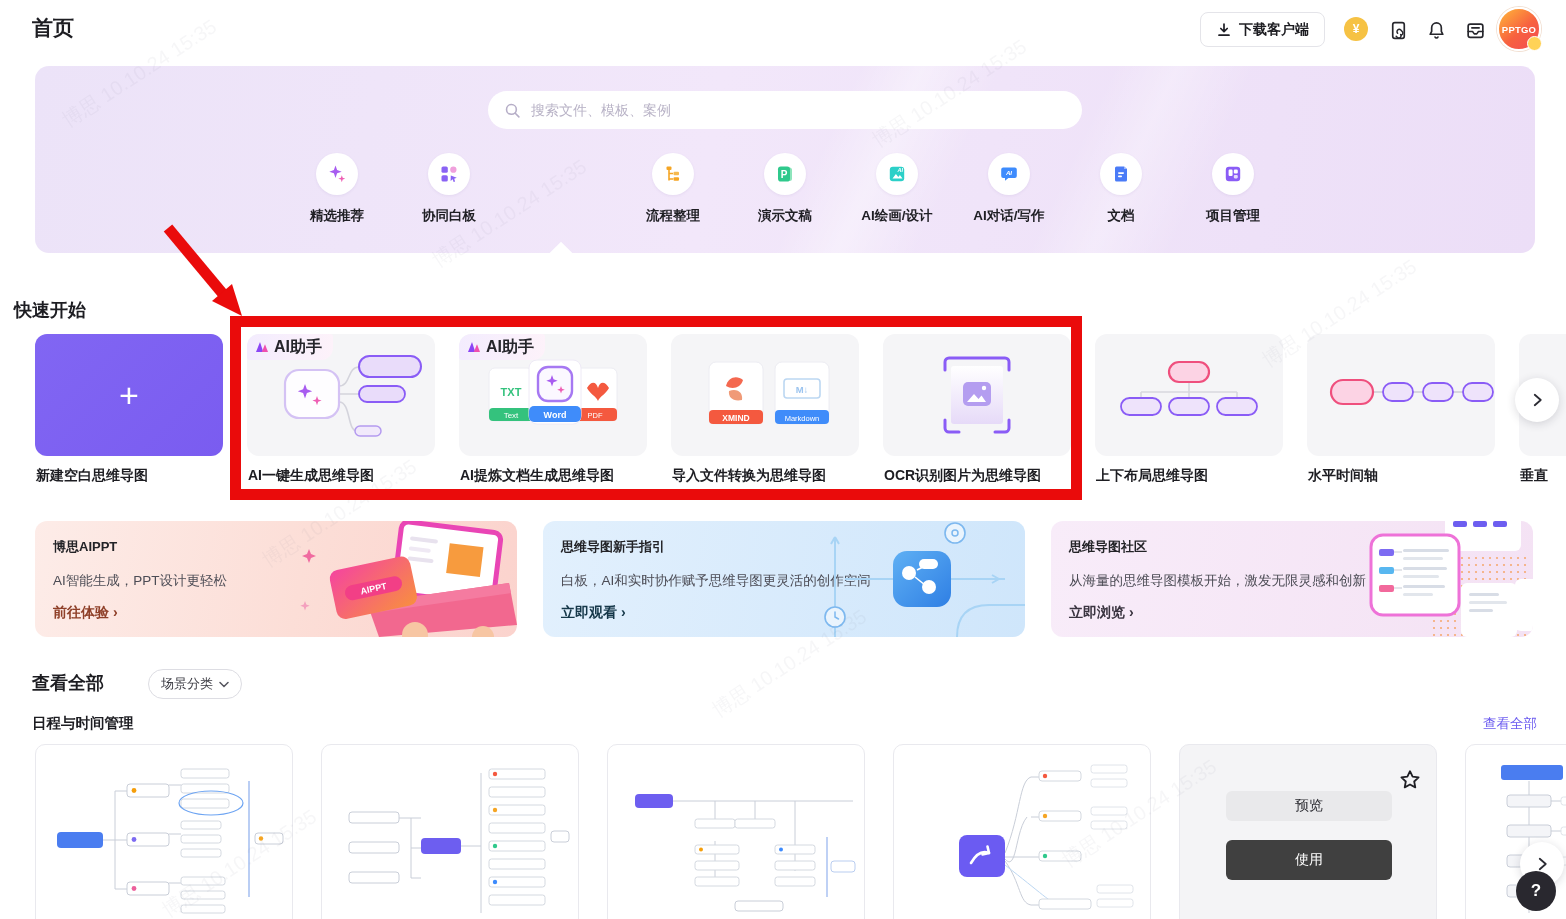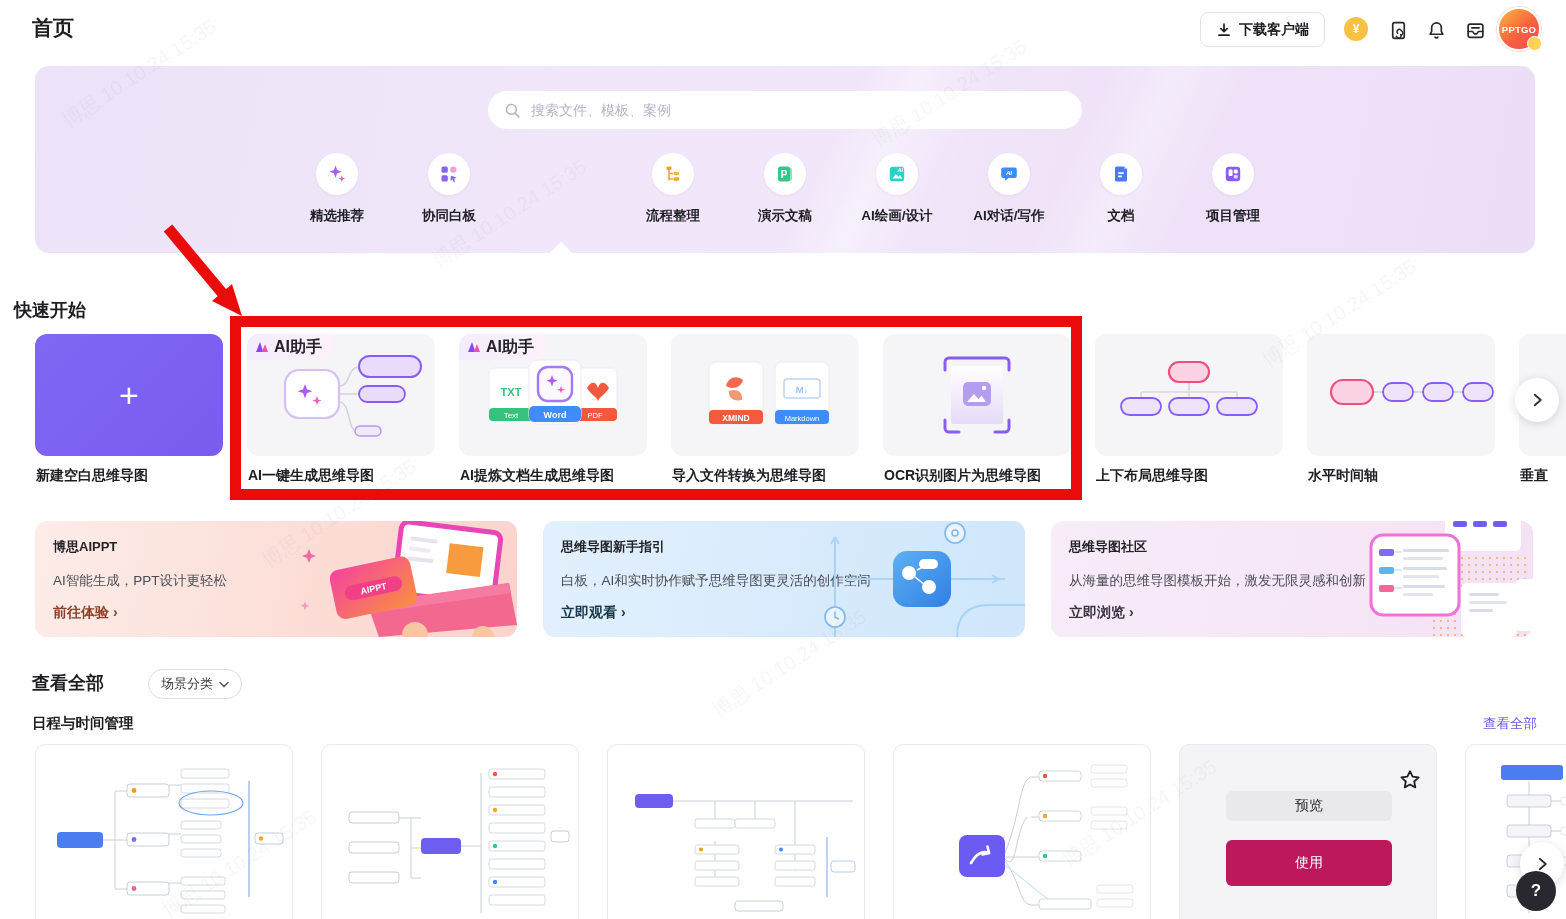--- a/index.html
+++ b/index.html
@@ -72,21 +72,21 @@
   .filter-pill { position:absolute; left:148px; top:669px; height:30px; padding:0 12px; display:flex; align-items:center; gap:6px;
                  border:1px solid #dddde3; border-radius:15px; font-size:13px; color:#3c3c44; background:#fff; cursor:pointer; }
   .row-title { position:absolute; left:32px; top:714px; font-size:14.5px; font-weight:700; }
   .view-all { position:absolute; left:1483px; top:715px; font-size:13.5px; color:#6b5bf0; cursor:pointer; }
   .tcard { position:absolute; top:744px; width:258px; height:200px; background:#fff; border:1px solid #e9e9ee; border-radius:10px;
            overflow:hidden; cursor:pointer; }
   .tcard svg { display:block; margin:8px auto 0; }
   .tcard.hovered { background:#f4f4f6; }
   .btn-preview { position:absolute; left:46px; top:46px; width:166px; height:30px; background:#e9e9eb; border:none; border-radius:6px;
                  font-size:14px; color:#2d2d33; font-family:inherit; cursor:pointer; }
-  .btn-use { position:absolute; left:46px; top:95px; width:166px; height:46px; background:#be185d; border:none; border-radius:6px;
+  .btn-use { position:absolute; left:46px; top:95px; width:166px; height:40px; background:#404040; border:none; border-radius:6px;
              font-size:14px; color:#fff; font-family:inherit; cursor:pointer; }
   .star { position:absolute; right:15px; top:16px; cursor:pointer; }
 
   
   .fab-help { position:absolute; left:1516px; top:871px; width:40px; height:40px; border-radius:50%; background:#29282f; color:#fff;
               font-size:17px; font-weight:700; display:flex; align-items:center; justify-content:center; z-index:70; cursor:pointer; }
   .fab-next-b { left:1520px; top:842px; z-index:65; }
   .fab-next-q { left:1515px; top:378px; }
 
   

